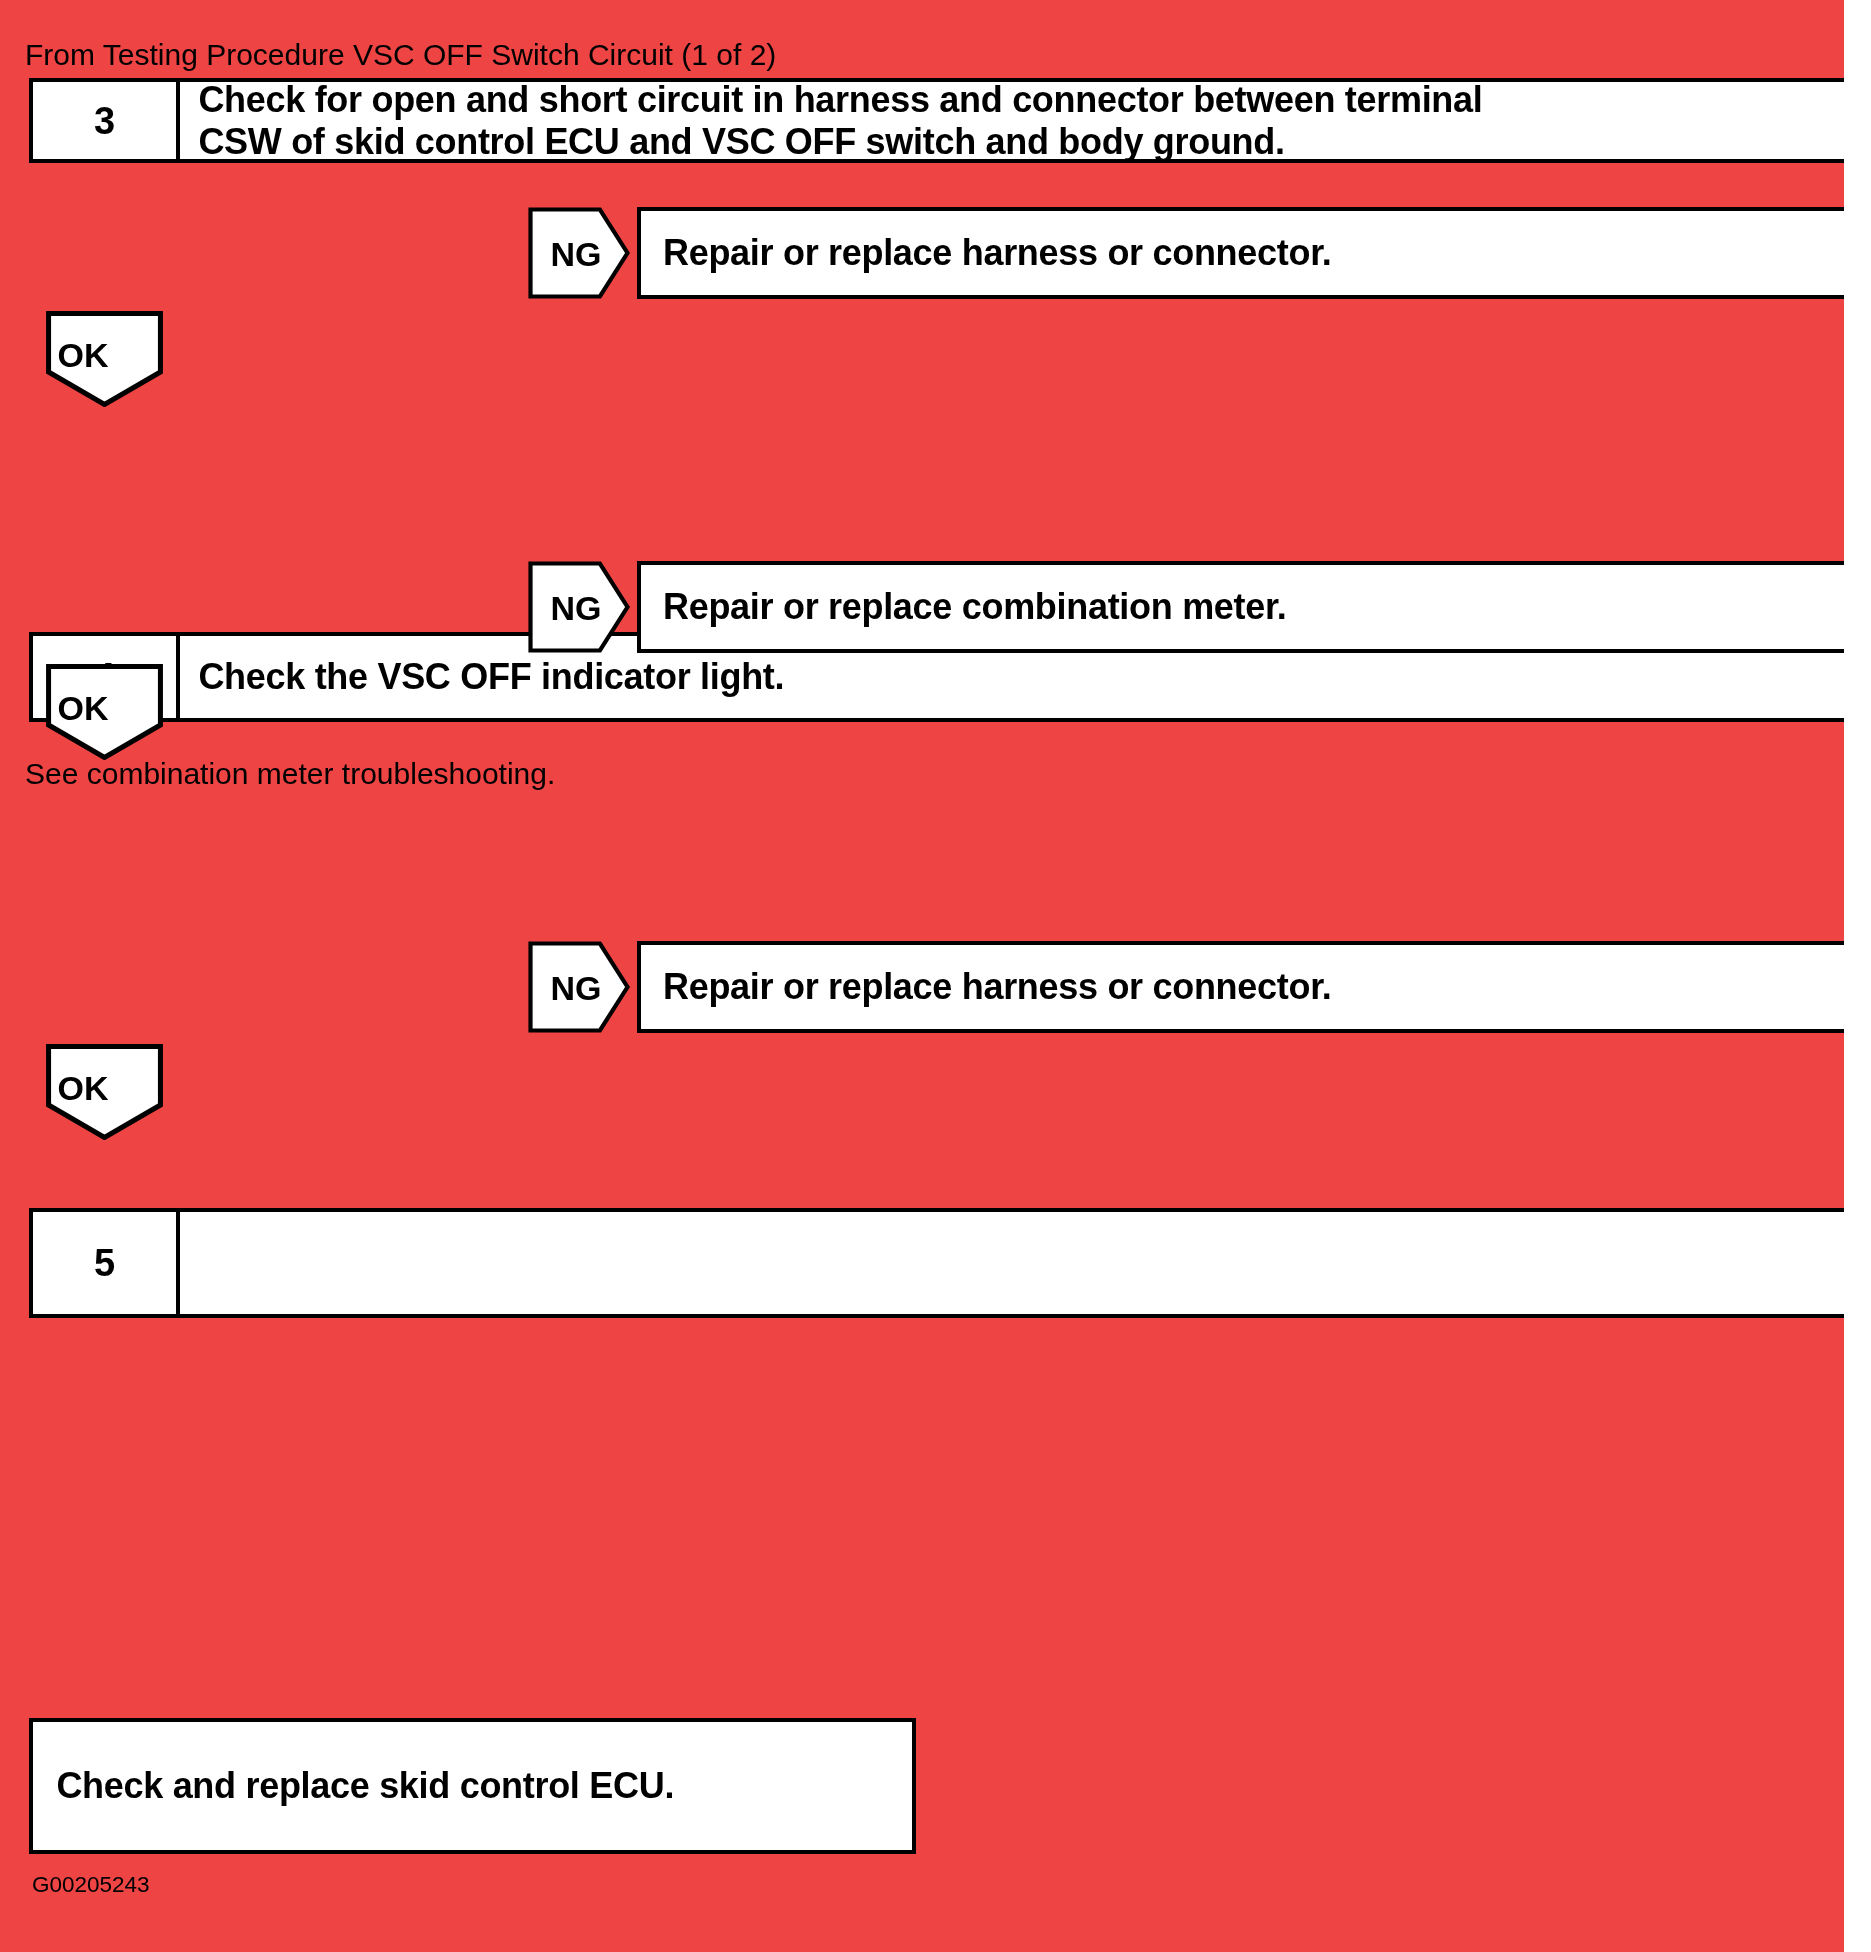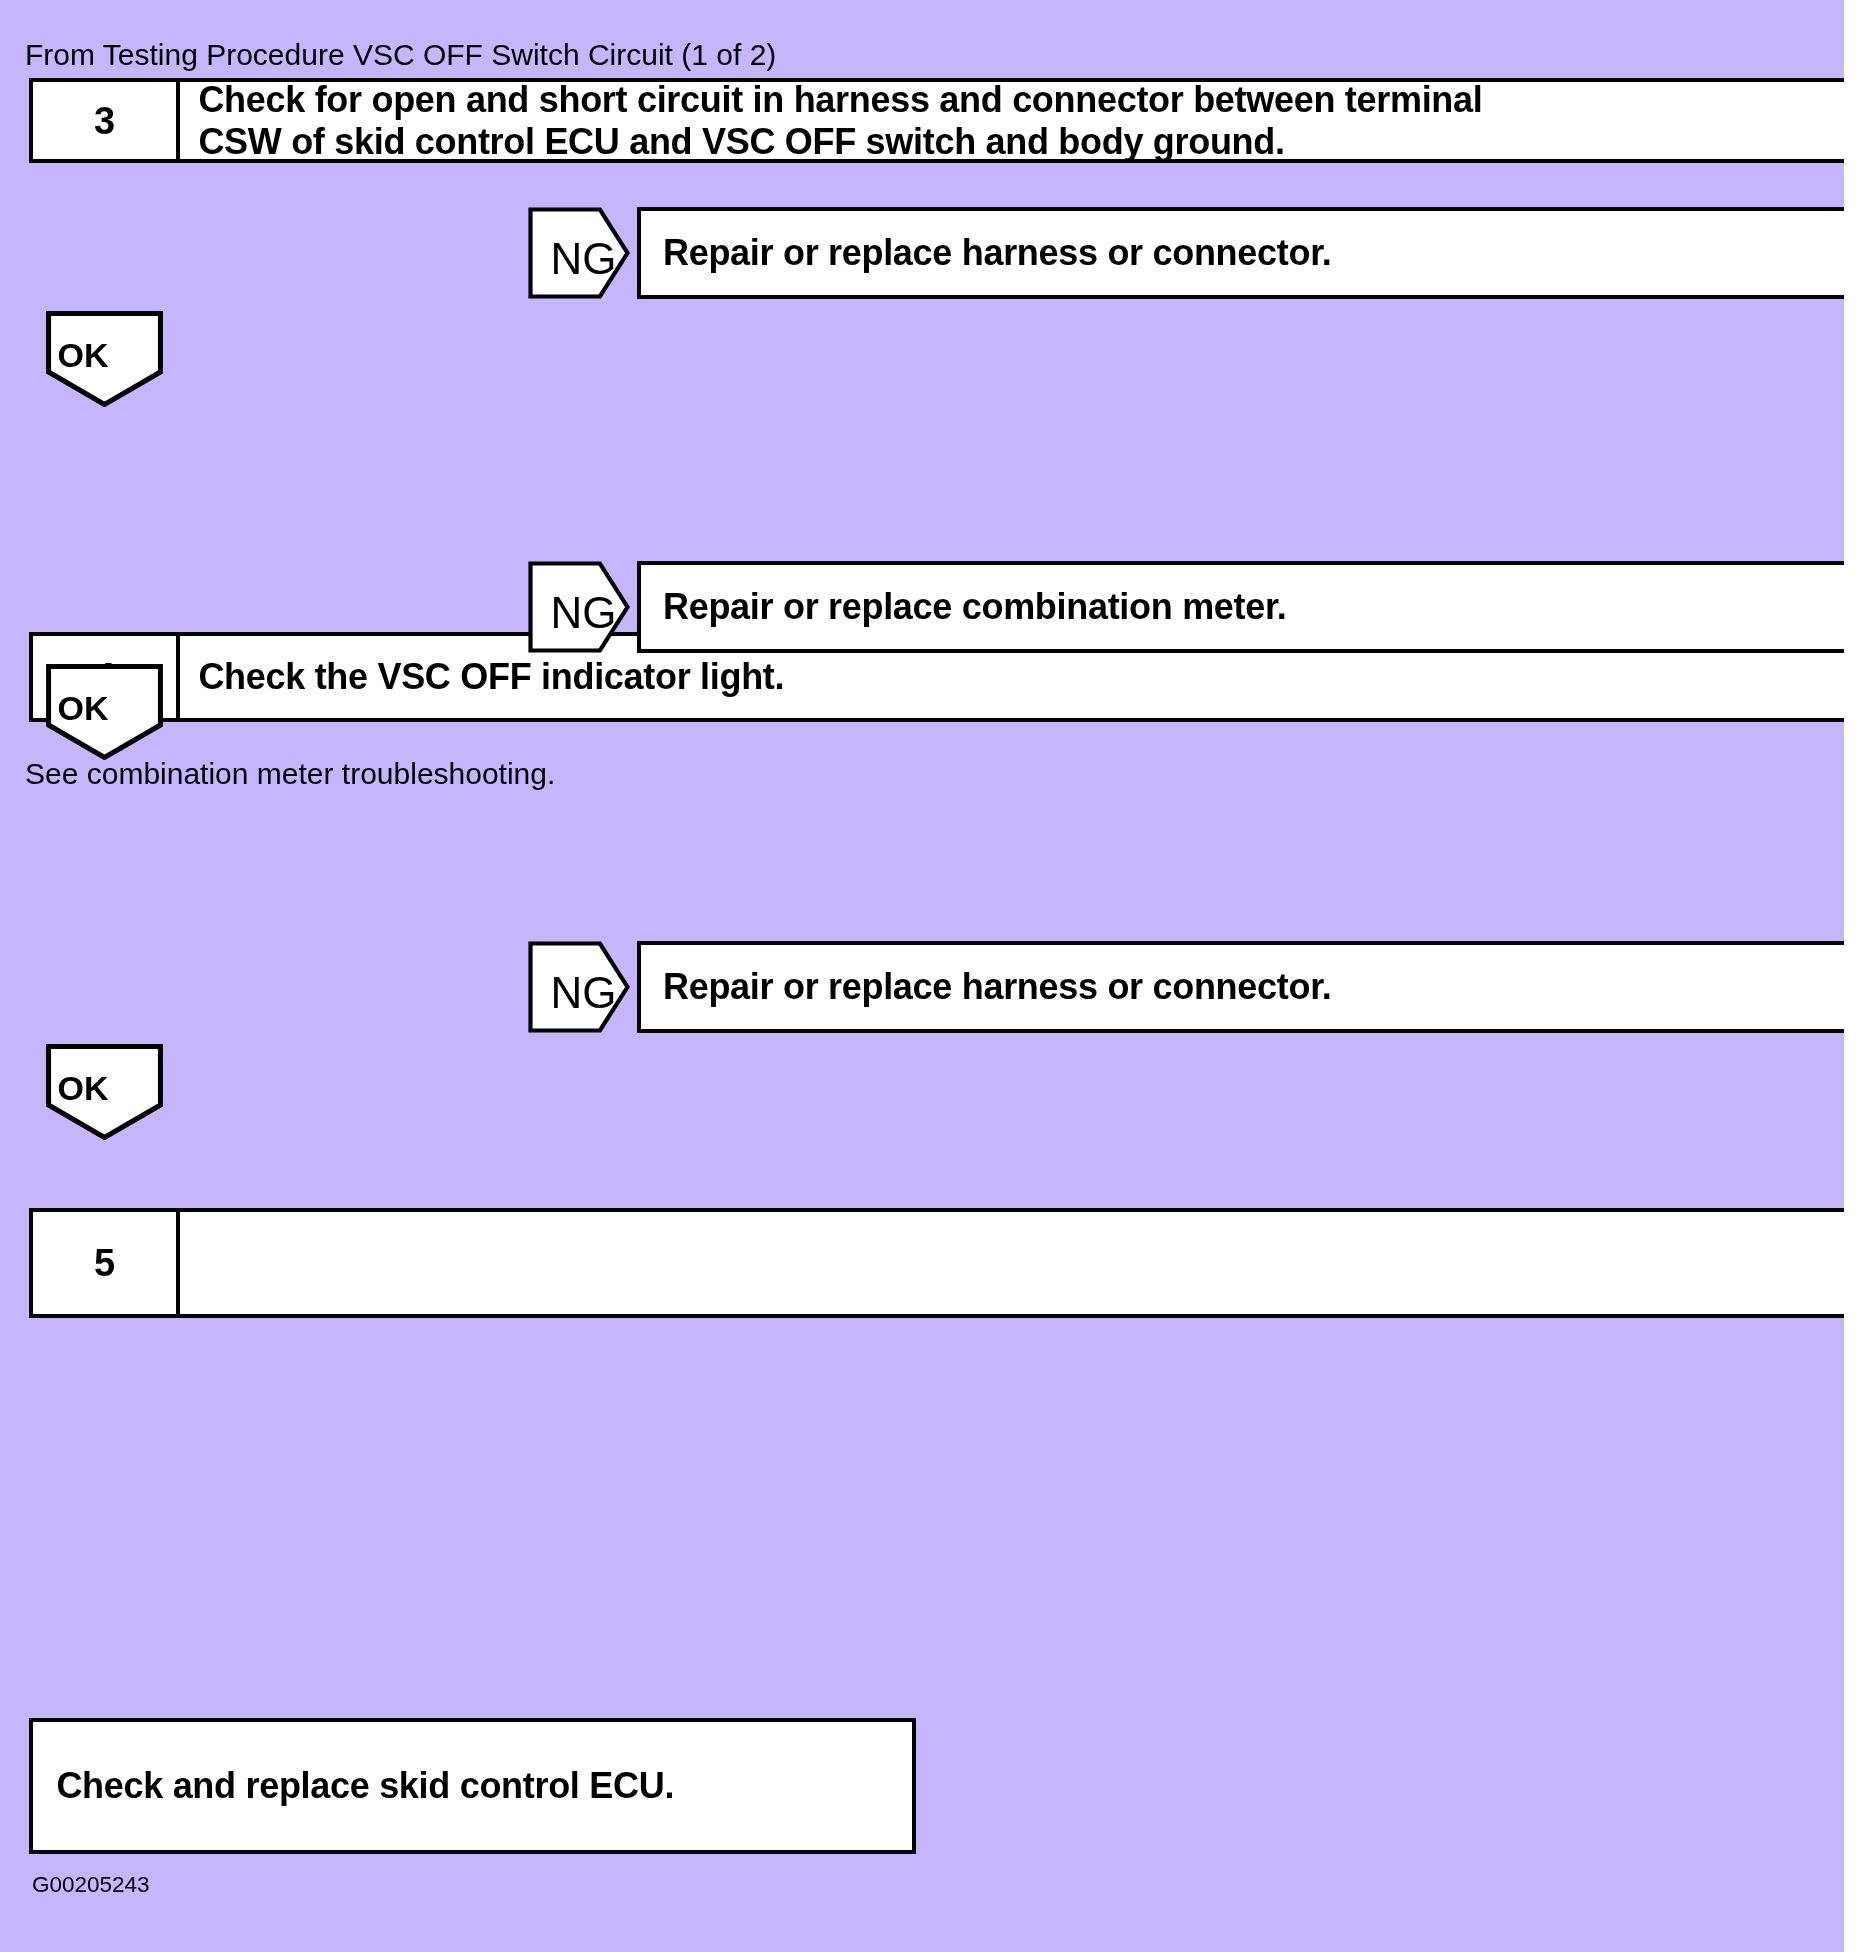--- a/index.html
+++ b/index.html
@@ -8,21 +8,21 @@
     background: #ffffff;
   }
   body {
     font-family: "Liberation Sans", sans-serif;
     color: #000000;
   }
   #page {
     position: relative;
     width: 1844px;
     height: 1953px;
-    background: #c4b5fd;
+    background: #ef4444;
     overflow: hidden;
   }
 
   
   .plain-text {
     position: absolute;
     font-size: 30px;
     font-weight: 400;
     letter-spacing: 0px;
     white-space: nowrap;
@@ -103,22 +103,22 @@
   .ng-arrow {
     position: absolute;
     left: 0;
     top: 0;
   }
   .ng-arrow svg {
     display: block;
   }
   .ng-label {
     position: absolute;
-    font-size: 44px;
-    font-weight: 400;
+    font-size: 34px;
+    font-weight: 700;
     line-height: 1;
     white-space: nowrap;
   }
   .ng-box {
     position: absolute;
     border: 4.2px solid #000000;
     background: #ffffff;
     box-sizing: border-box;
     display: flex;
     align-items: center;

